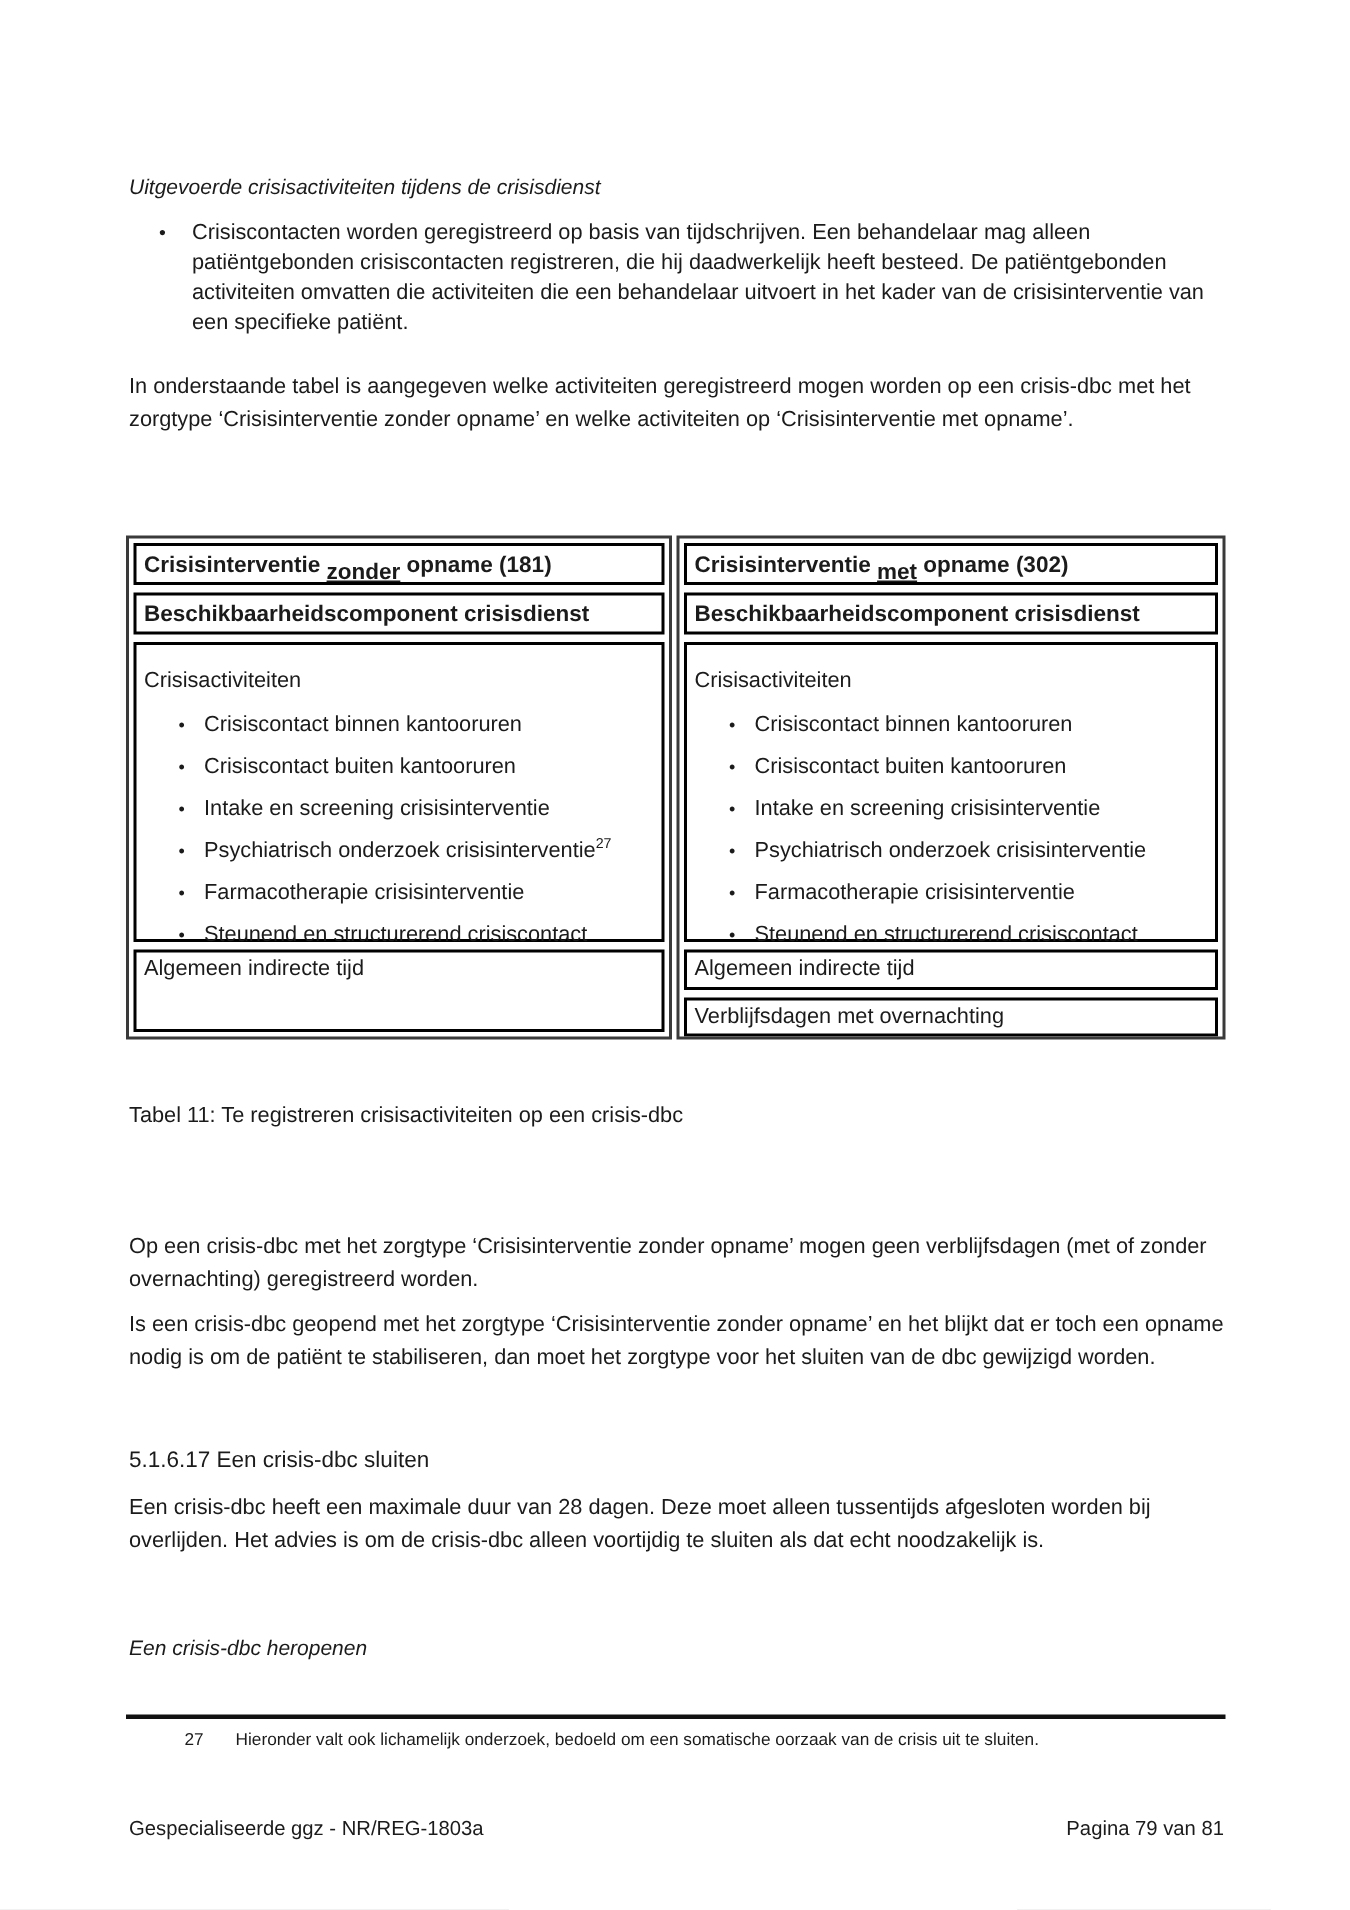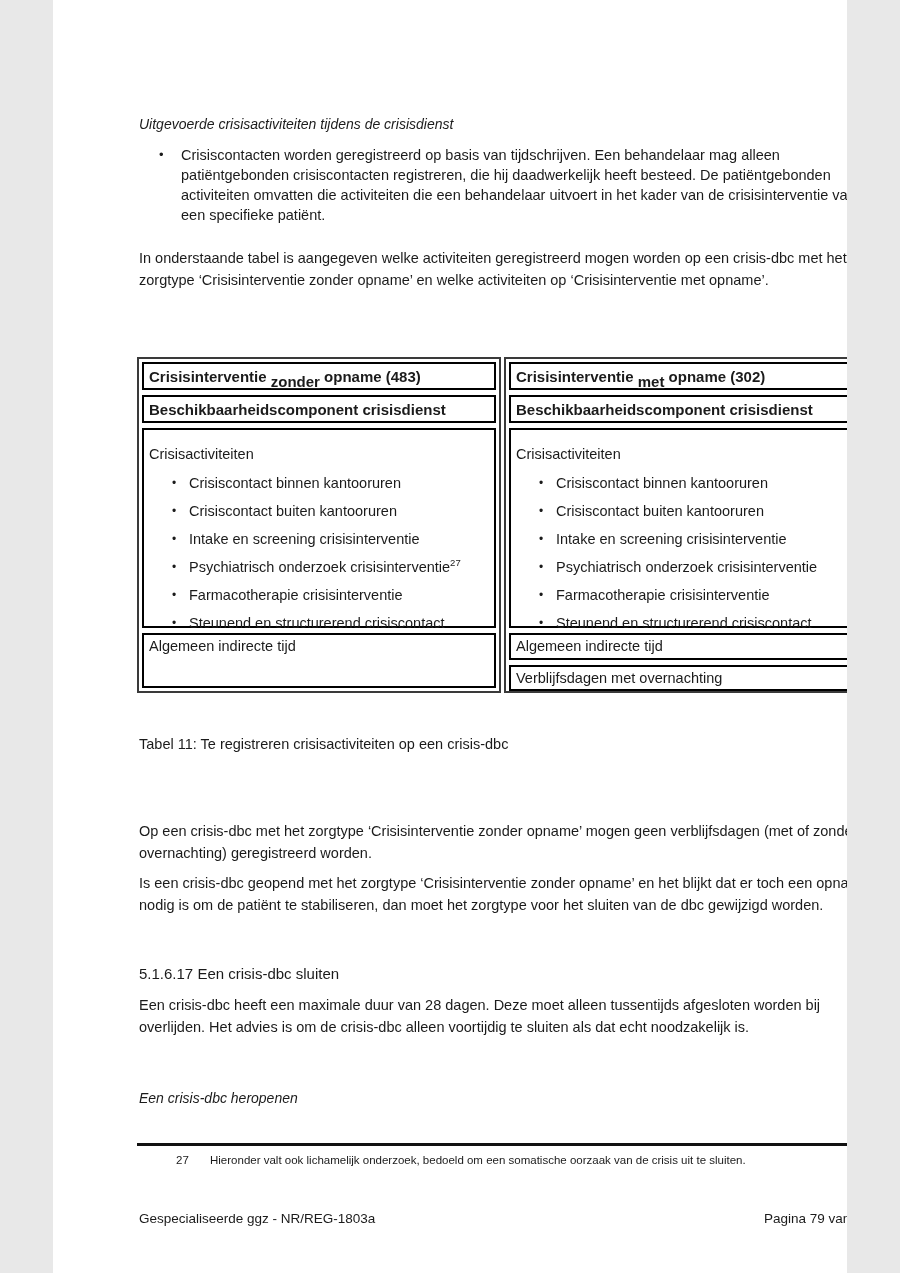--- a/index.html
+++ b/index.html
@@ -1,18 +1,18 @@
 <!DOCTYPE html>
 <html><head>
 <meta charset="utf-8">
 <style>
   html,body { margin:0; padding:0; background:#e8e8e8; }
   .page {
     position:relative;
-    width:794px; height:1273px;
+    width:900px; height:1273px;
     margin:0 auto;
     background:#ffffff;
     font-family:"Liberation Sans","DejaVu Sans",sans-serif;
     color:#1b1b1b;
     overflow:hidden;
   }
   .abs { position:absolute; }
 
   
   .intro-heading {
@@ -102,21 +102,21 @@
 
   <div class="abs intro-heading">Uitgevoerde crisisactiviteiten tijdens de crisisdienst</div>
 
   <div class="abs intro-bullet">
     <span>Crisiscontacten worden geregistreerd op basis van tijdschrijven. Een behandelaar mag alleen patiëntgebonden crisiscontacten registreren, die hij daadwerkelijk heeft besteed. De patiëntgebonden activiteiten omvatten die activiteiten die een behandelaar uitvoert in het kader van de crisisinterventie van een specifieke patiënt.</span>
   </div>
 
   <div class="abs intro-para">In onderstaande tabel is aangegeven welke activiteiten geregistreerd mogen worden op een crisis-dbc met het zorgtype ‘Crisisinterventie zonder opname’ en welke activiteiten op ‘Crisisinterventie met opname’.</div>
 
   <div class="tcol tcol-left">
-    <div class="tcell thead"><span>Crisisinterventie </span><span class="ul">zonder</span><span> opname (483)</span></div>
+    <div class="tcell thead"><span>Crisisinterventie </span><span class="ul">zonder</span><span> opname (181)</span></div>
     <div class="tcell thead">Beschikbaarheidscomponent crisisdienst</div>
     <div class="tcell tbody-cell">
       <div>Crisisactiviteiten</div>
       <div class="act-item">Crisiscontact binnen kantooruren</div>
       <div class="act-item">Crisiscontact buiten kantooruren</div>
       <div class="act-item">Intake en screening crisisinterventie</div>
       <div class="act-item"><span>Psychiatrisch onderzoek crisisinterventie</span><sup>27</sup></div>
       <div class="act-item">Farmacotherapie crisisinterventie</div>
       <div class="act-item">Steunend en structurerend crisiscontact</div>
     </div>

